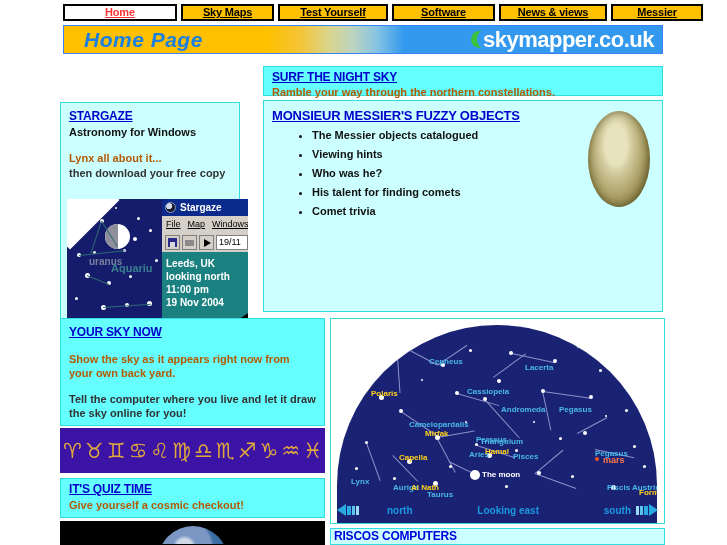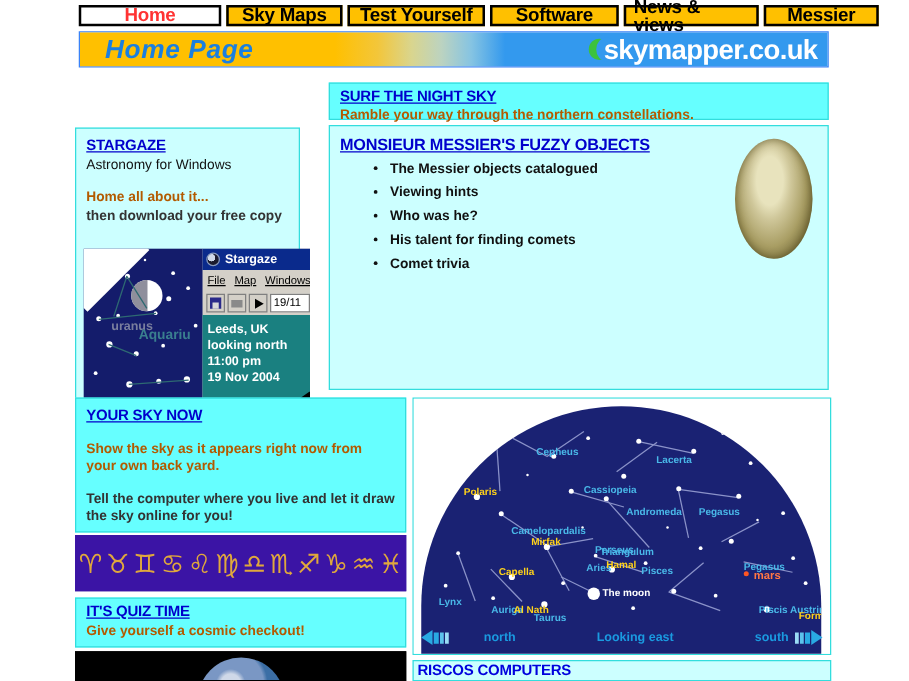--- a/index.html
+++ b/index.html
@@ -15,25 +15,26 @@
 
   
   .navbar {
     position: absolute; left: 63px; top: 4px;
     display: flex; gap: 4px;
   }
   .navtab {
     border: 2px solid #000;
     height: 17px;
     display: flex; align-items: center; justify-content: center;
-    font-size: 15px; font-weight: bold;
+    font-size: 11px; font-weight: bold;
     background: #ffc000; color: #000;
     cursor: pointer; line-height: 1;
     padding: 0 6px;
     letter-spacing: -0.2px;
+    text-decoration: underline;
   }
   .navtab.active { background: #ffffff; color: #ff3333; }
 
   
   .banner {
     position: absolute; left: 63px; top: 25px;
     width: 600px; height: 29px;
     display: flex; align-items: stretch;
     border: 1px solid #3b82f6;
   }
@@ -71,21 +72,21 @@
   
   .panel {
     position: absolute;
     background: #ccffff;
     border: 1px solid #33dddd;
   }
   .panel-hd {
     font-size: 12px; font-weight: bold; color: #0000cc;
     text-decoration: underline; cursor: pointer; letter-spacing: -0.2px;
   }
-  .sub-bold { font-size: 11px; font-weight: normal; color: #111; }
+  .sub-bold { font-size: 11px; font-weight: bold; color: #111; }
   .brown { font-size: 11px; font-weight: bold; color: #b35a00; }
   .brown-n { font-size: 11px; font-weight: bold; color: #333; }
 
   
   #p-stargaze { left: 60px; top: 62px; width: 180px; height: 250px; margin-top: 40px; }
   #p-surf     { left: 263px; top: 66px; width: 400px; height: 30px; background:#66ffff; }
   #p-messier  { left: 263px; top: 100px; width: 400px; height: 212px; }
   #p-sky      { left: 60px; top: 318px; width: 265px; height: 108px; background:#66ffff; }
   #p-zodiac   { left: 60px; top: 428px; width: 265px; height: 45px;
                 background: #3b14a5; border-color:#3b14a5; }
@@ -241,21 +242,21 @@
     <div class="banner-right">
       <span class="logo-moon"></span>
       <span class="logo-text">skymapper.co.uk</span>
     </div>
   </div>
 
   <div class="panel" id="p-stargaze">
     <div class="pad" style="padding-bottom:0;">
       <div class="panel-hd">STARGAZE</div>
       <div class="sub-bold" style="margin-top:3px;">Astronomy for Windows</div>
-      <div class="brown" style="margin-top:14px;">Home all about it...</div>
+      <div class="brown" style="margin-top:14px;">Lynx all about it...</div>
       <div class="brown-n" style="margin-top:3px;">then download your free copy</div>
     </div>
 
     <div class="sg-wrap">
       <div class="sg-skyleft">
         <div class="sg-moon"></div>
         <div class="sg-lbl sg-uranus">uranus</div>
         <div class="sg-lbl sg-aqua">Aquariu</div>
         <div class="sg-star" style="left:12px;top:12px;width:2px;height:2px;"></div>
         <div class="sg-star" style="left:48px;top:8px;width:2px;height:2px;"></div>

